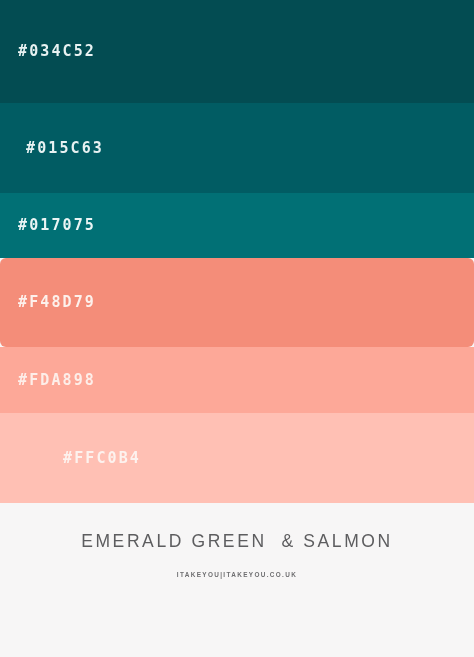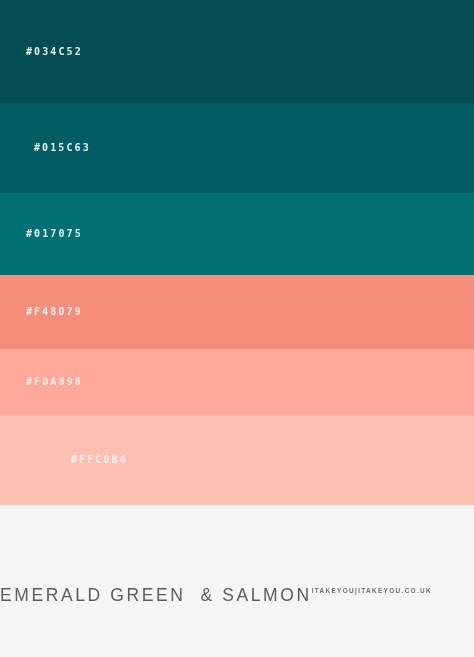--- a/index.html
+++ b/index.html
@@ -26,31 +26,32 @@
   }
   .swatch {
     position: relative;
     width: 100%;
     box-sizing: border-box;
     display: flex;
     align-items: center;
   }
   .swatch-label {
     font-family: "DejaVu Sans Mono", "Liberation Mono", monospace;
-    font-size: 10px;
+    font-size: 15px;
     font-weight: bold;
     letter-spacing: 2.1px;
-    margin-left: 26px;
+    margin-left: 18px;
     white-space: pre;
     line-height: 1;
   }
   .footer-area {
     flex: 1 1 auto;
     background: #f7f6f6;
     display: flex;
+    flex-direction: column;
     align-items: center;
     position: relative;
   }
   .footer-title {
     font-family: "Liberation Sans", sans-serif;
     font-size: 17.5px;
     font-weight: 300;
     letter-spacing: 2.6px;
     color: #5d5d5f;
     white-space: pre;
@@ -73,24 +74,24 @@
 
 <div class="palette-card" style="width: 474px; height: 657px; background: rgb(247, 246, 246);">
 
   <div class="swatch-stack">
     <div class="swatch" style="background: rgb(3, 76, 82); height: 103px;">
       <span class="swatch-label" style="color: rgb(232, 242, 242);">#034C52</span>
     </div>
     <div class="swatch" style="background: rgb(1, 92, 99); height: 90px;">
       <span class="swatch-label" style="color: rgb(232, 242, 242); padding-left: 8px;">#015C63</span>
     </div>
-    <div class="swatch" style="background: rgb(1, 112, 117); height: 82px;">
+    <div class="swatch" style="background: rgb(1, 112, 117); height: 65px;">
       <span class="swatch-label" style="color: rgb(234, 244, 244);">#017075</span>
     </div>
-    <div class="swatch" style="background: rgb(244, 141, 121); height: 74px;">
+    <div class="swatch" style="background: rgb(244, 141, 121); height: 89px; border-radius: 6px;">
       <span class="swatch-label" style="color: rgb(253, 241, 236);">#F48D79</span>
     </div>
     <div class="swatch" style="background: rgb(253, 168, 152); height: 66px;">
       <span class="swatch-label" style="color: rgb(253, 238, 233);">#FDA898</span>
     </div>
     <div class="swatch" style="background: rgb(255, 192, 180); height: 90px; padding-left: 45px;">
       <span class="swatch-label" style="color: rgb(253, 242, 238);">#FFC0B4</span>
     </div>
   </div>
 

